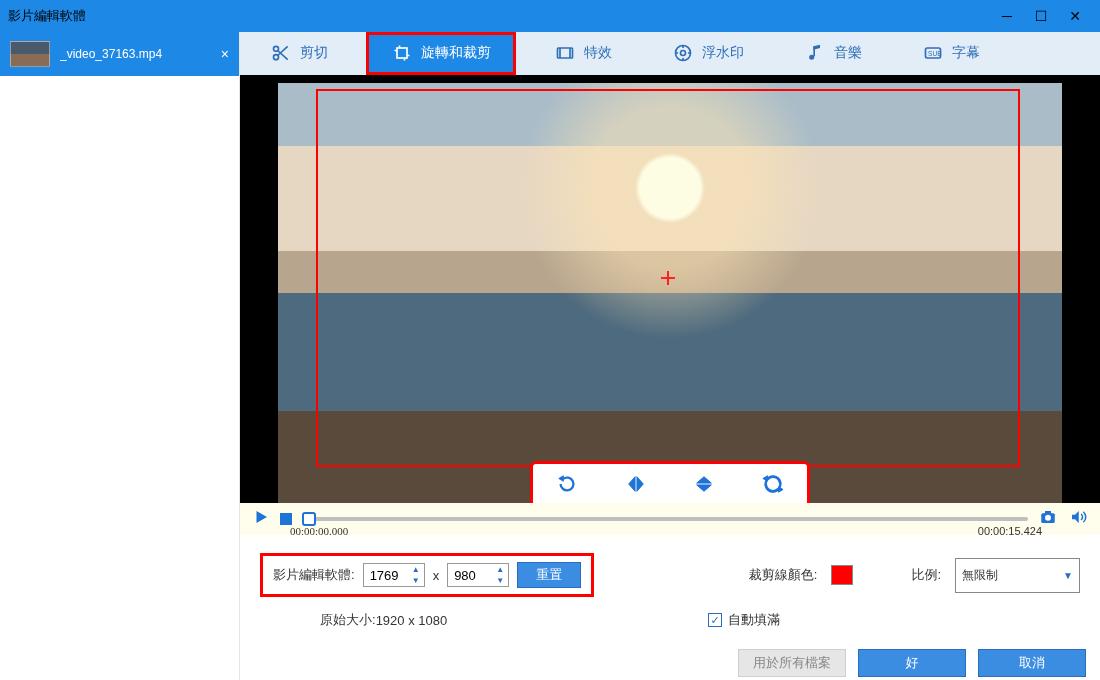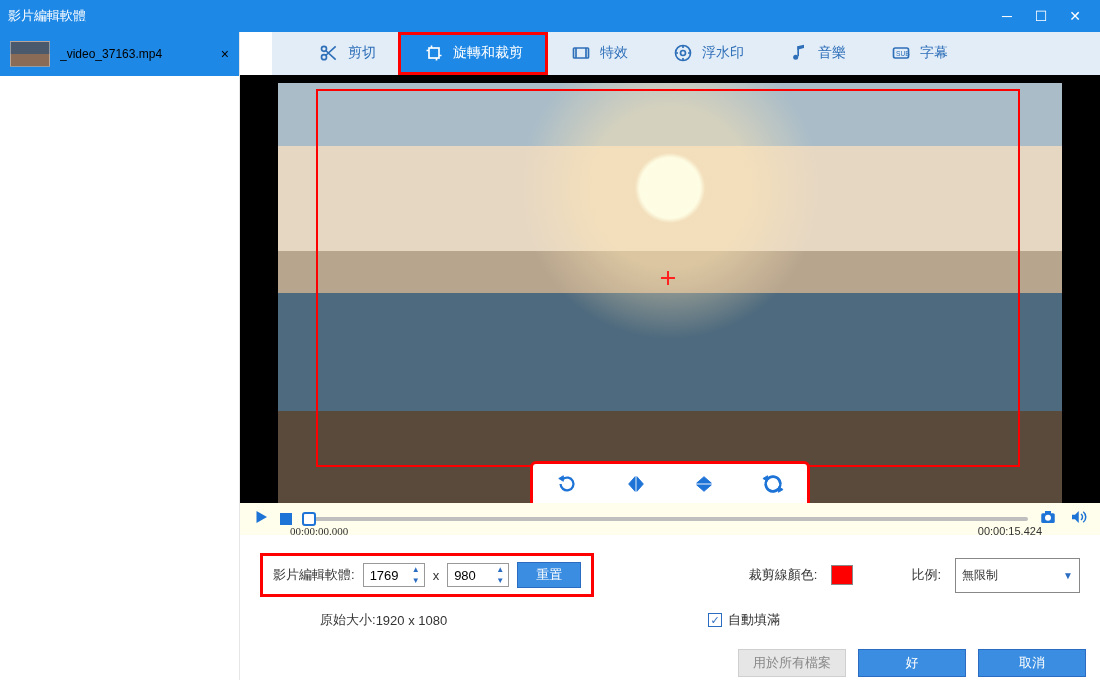--- a/index.html
+++ b/index.html
@@ -1,37 +1,37 @@
 <!DOCTYPE html>
 <html><head>
 <meta charset="utf-8">
 <style>
   * { box-sizing: border-box; margin: 0; padding: 0; font-family: "Microsoft JhengHei", "PingFang TC", sans-serif; }
   body { width: 1100px; height: 680px; background: #fff; overflow: hidden; font-size: 13px; color: #333; }
 
   
-  .titlebar { height: 30px; background: #1e88e6; display: flex; align-items: center; padding: 16px 8px; color: #ffffff; }
+  .titlebar { height: 30px; background: #1e88e6; display: flex; align-items: center; padding: 16px 8px; color: #000000; }
   .titlebar-title { font-size: 13px; }
   .titlebar-spacer { flex: 1; }
   .win-btn { width: 34px; height: 30px; display: flex; align-items: center; justify-content: center; cursor: pointer; font-size: 14px; }
 
   .main { display: flex; height: 650px; }
 
   
   .sidebar { width: 240px; background: #fff; border-right: 1px solid #e6e6e6; }
-  .file-item { height: 44px; background: #1e88e6; color: #000000; display: flex; align-items: center; padding: 0 10px; gap: 10px; justify-content: center; }
+  .file-item { height: 44px; background: #1e88e6; color: #ffffff; display: flex; align-items: center; padding: 0 10px; gap: 10px; justify-content: center; }
   .file-thumb { width: 40px; height: 26px; background: linear-gradient(#4a5a6c 0 50%, #8a6b55 50% 100%); border: 1px solid rgba(255,255,255,.4); }
   .file-name { flex: 1; font-size: 12px; overflow: hidden; text-overflow: ellipsis; white-space: nowrap; }
   .file-close { font-size: 14px; }
 
   
   .right { flex: 1; display: flex; flex-direction: column; background: #fff; }
 
   
-  .tabbar { height: 44px; background: #e2edf8; display: flex; align-items: stretch; padding-left: 24px; gap: 0; margin-left: 32px; }
+  .tabbar { height: 44px; background: #e2edf8; display: flex; align-items: stretch; padding-left: 8px; gap: 16px; }
   .tab { display: flex; align-items: center; gap: 8px; padding: 0 22px; color: #2f6fb8; font-size: 14px; cursor: pointer; }
   .tab.active { background: #1e88e6; color: #fff; font-weight: normal; }
   .tab .ticon { display:inline-flex; width: 22px; height: 22px; align-items:center; justify-content:center; }
   .highlight-box { border: 3px solid #ff0000; }
 
   
   .preview-wrap { background: #000; height: 430px; position: relative; display:flex; justify-content:center; align-items:flex-start; }
   .preview { margin-top: 8px; width: 784px; height: 420px; position: relative; background: #000; overflow: hidden; }
   .video-frame {
     width: 784px; height: 420px;

